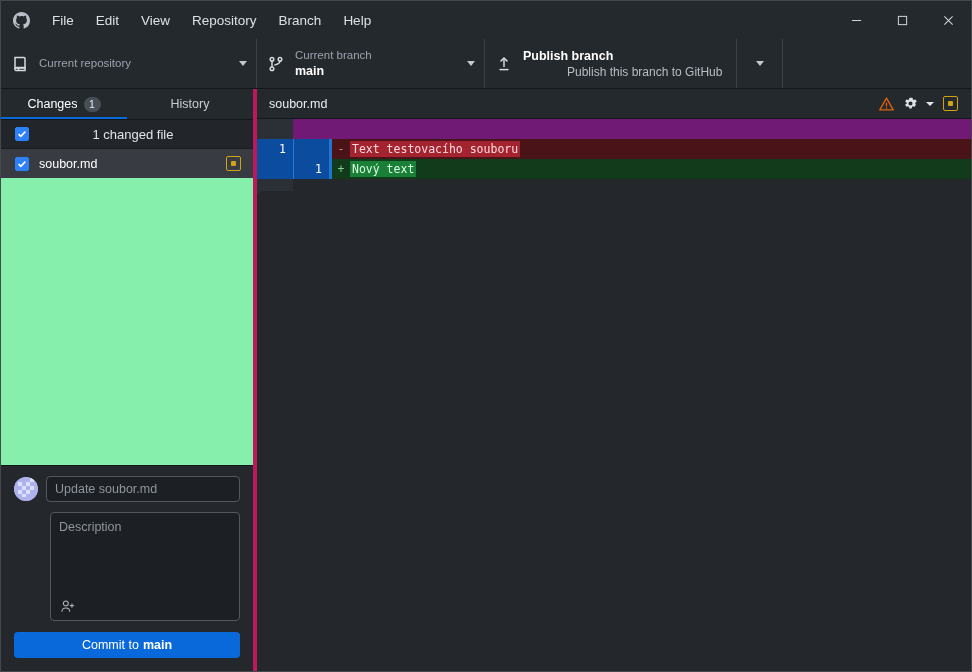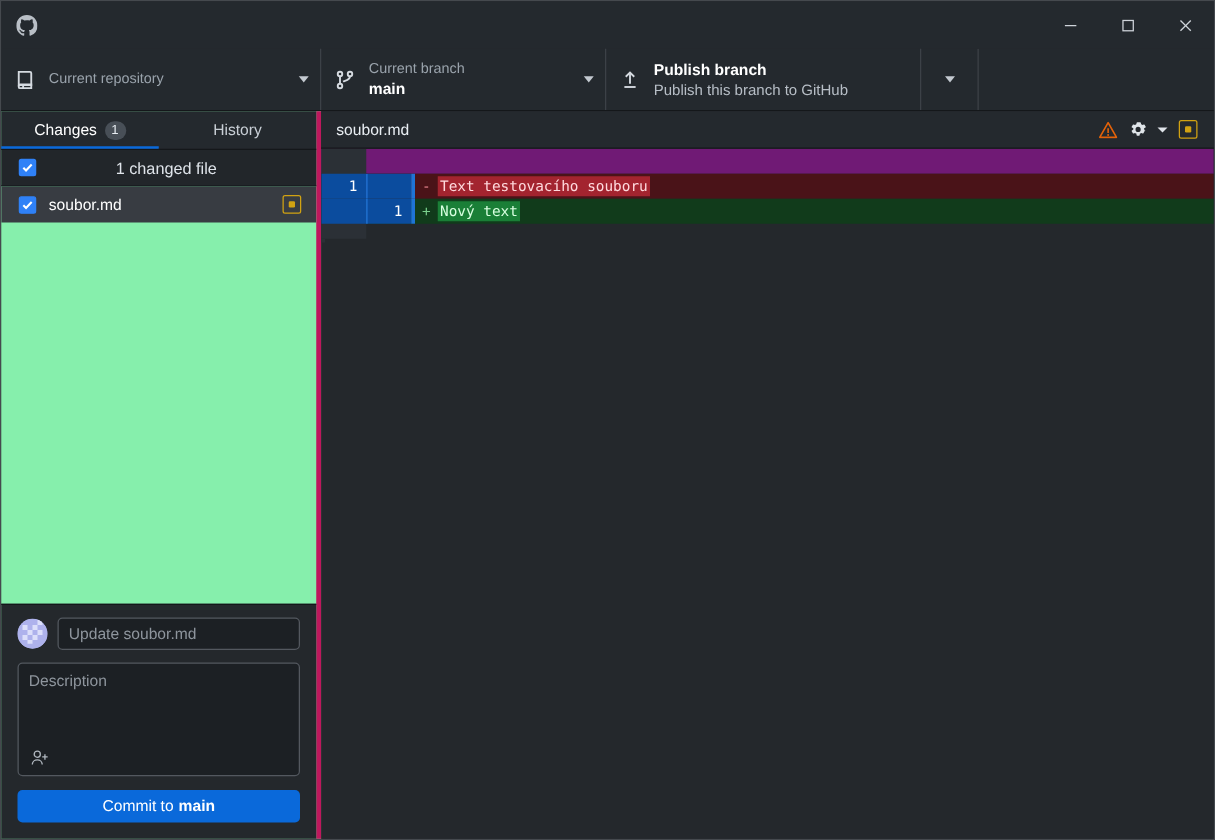--- a/index.html
+++ b/index.html
@@ -64,21 +64,21 @@
   .tb-ico svg { width: 16px; height: 16px; fill: none; stroke: #d5dae0; stroke-width: 1.5; }
   .tb-text { flex: 1; min-width: 0; padding-right: 6px; }
   .tb-label {
     font-size: 11.5px; color: #9aa3ac; line-height: 15px;
     white-space: nowrap; overflow: hidden; text-overflow: ellipsis;
   }
   .tb-value {
     font-size: 12.5px; color: #ffffff; font-weight: bold; line-height: 16px;
     white-space: nowrap; overflow: hidden; text-overflow: ellipsis;
   }
-  .tb-value.dim { color: #b7bec6; font-weight: normal; font-size: 12px; }
+  .tb-value.dim { color: #b7bec6; font-weight: normal; font-size: 12px; margin-left: 44px; }
   .tb-caret {
     width: 26px; flex: 0 0 26px;
     display: flex; align-items: center; justify-content: center;
   }
   .caret-dn {
     width: 0; height: 0;
     border-left: 4.5px solid transparent;
     border-right: 4.5px solid transparent;
     border-top: 5px solid #c3c9d0;
   }
@@ -171,21 +171,21 @@
     flex: 1; height: 26px;
     background: #1c2024; border: 1px solid #53585f; border-radius: 4px;
     color: #e6eaee; font-size: 12.5px;
     font-family: "Liberation Sans", sans-serif;
     padding: 0 8px; outline: none;
   }
   .summary-input::placeholder { color: #8e959d; }
   .desc-wrap {
     position: relative;
     background: #1c2024; border: 1px solid #53585f; border-radius: 4px;
-    height: 91px; margin-bottom: 11px;
+    height: 109px; margin-bottom: 11px; margin-left: 36px;
   }
   .desc-input {
     width: 100%; height: 100%;
     background: transparent; border: none; outline: none; resize: none;
     color: #e6eaee; font-size: 12.5px;
     font-family: "Liberation Sans", sans-serif;
     padding: 7px 8px;
   }
   .desc-input::placeholder { color: #8e959d; }
   .coauthor-btn {
@@ -276,20 +276,28 @@
 </head>
 <body>
 
 <div id="app">
 
   <div class="titlebar">
     <div class="gh-logo">
       <svg viewBox="0 0 16 16">
           <path d="M8 0C3.58 0 0 3.58 0 8c0 3.54 2.29 6.53 5.47 7.59.4.07.55-.17.55-.38 0-.19-.01-.82-.01-1.49-2.01.37-2.53-.49-2.69-.94-.09-.23-.48-.94-.82-1.13-.28-.15-.68-.52-.01-.53.63-.01 1.08.58 1.23.82.72 1.21 1.87.87 2.33.66.07-.52.28-.87.51-1.07-1.78-.2-3.64-.89-3.64-3.95 0-.87.31-1.59.82-2.15-.08-.2-.36-1.02.08-2.12 0 0 .67-.21 2.2.82a7.4 7.4 0 012-.27c.68 0 1.36.09 2 .27 1.53-1.04 2.2-.82 2.2-.82.44 1.1.16 1.92.08 2.12.51.56.82 1.27.82 2.15 0 3.07-1.87 3.75-3.65 3.95.29.25.54.73.54 1.48 0 1.07-.01 1.93-.01 2.2 0 .21.15.46.55.38A8.01 8.01 0 0016 8c0-4.42-3.58-8-8-8z"></path>
         </svg>
+    </div>
+    <div class="menubar">
+      <div class="menu-item">File</div>
+      <div class="menu-item">Edit</div>
+      <div class="menu-item">View</div>
+      <div class="menu-item">Repository</div>
+      <div class="menu-item">Branch</div>
+      <div class="menu-item">Help</div>
     </div>
     <div class="wincontrols">
       <div class="wc">
         <svg viewBox="0 0 12 12">
             <line x1="1" y1="6" x2="11" y2="6"></line>
           </svg>
       </div>
       <div class="wc">
         <svg viewBox="0 0 12 12">
             <rect x="1.5" y="1.5" width="9" height="9"></rect>

